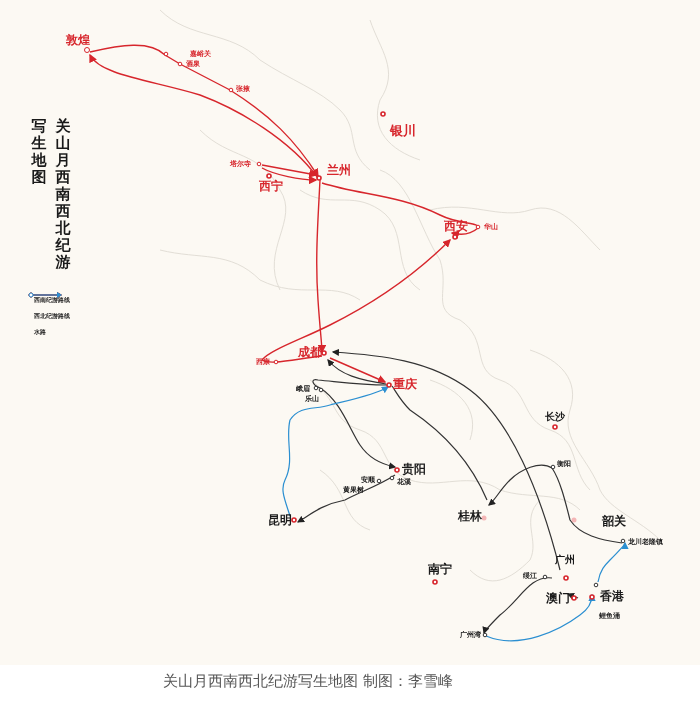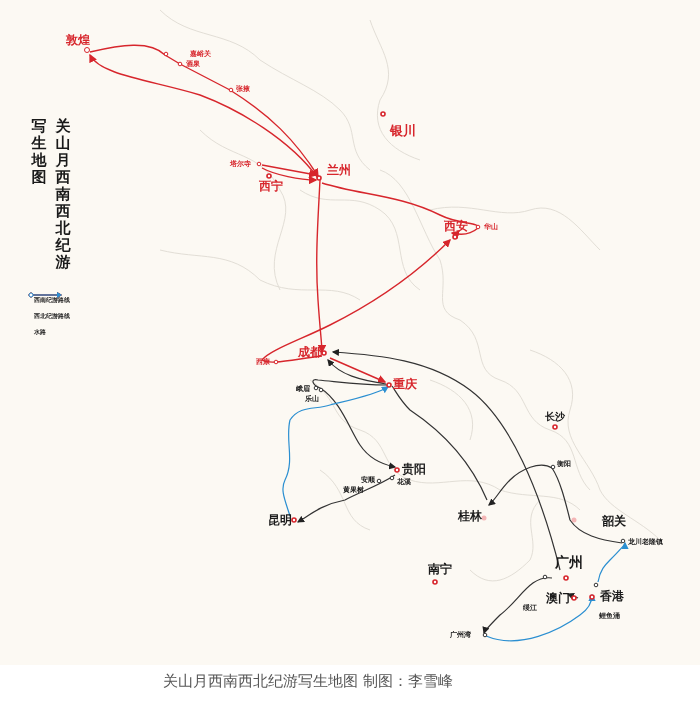--- a/index.html
+++ b/index.html
@@ -163,36 +163,36 @@
   <span class="lbl red big" style="left:259px; top:180px;">西宁</span>
   <span class="lbl red big" style="left:444px; top:220px;">西安</span>
   <span class="lbl red" style="left:390px; top:124px; font-size:13px;">银川</span>
   <span class="lbl red big" style="left:298px; top:346px;">成都</span>
   <span class="lbl red big" style="left:393px; top:378px;">重庆</span>
   <span class="lbl blk big" style="left:402px; top:463px;">贵阳</span>
   <span class="lbl blk big" style="left:268px; top:514px;text-align:right;">昆明</span>
   <span class="lbl blk big" style="left:458px; top:510px;">桂林</span>
   <span class="lbl blk" style="left:545px; top:412px; font-size:10px;">长沙</span>
   <span class="lbl blk big" style="left:578px; top:515px;margin-left:24px;">韶关</span>
-  <span class="lbl blk" style="left:555px; top:555px; font-size:14px;">广州</span>
+  <span class="lbl blk" style="left:555px; top:555px; font-size:10px;">广州</span>
   <span class="lbl blk" style="left:428px; top:563px; font-size:12px;">南宁</span>
   <span class="lbl blk big" style="left:546px; top:592px;">澳门</span>
   <span class="lbl blk big" style="left:600px; top:590px;">香港</span>
 
   <span class="lbl red sm" style="left:170px; top:50px;padding-left:20px;">嘉峪关</span>
   <span class="lbl red sm" style="left:186px; top:60px;">酒泉</span>
   <span class="lbl red sm" style="left:236px; top:85px;">张掖</span>
   <span class="lbl red sm" style="left:230px; top:160px;">塔尔寺</span>
   <span class="lbl red sm" style="left:484px; top:223px;">华山</span>
   <span class="lbl red sm" style="left:256px; top:358px;">西康</span>
   <span class="lbl blk sm" style="left:296px; top:385px;">峨眉</span>
   <span class="lbl blk sm" style="left:305px; top:395px;">乐山</span>
   <span class="lbl blk sm" style="left:361px; top:476px;">安顺</span>
   <span class="lbl blk sm" style="left:397px; top:478px;">花溪</span>
   <span class="lbl blk sm" style="left:343px; top:486px;">黄果树</span>
   <span class="lbl blk sm" style="left:557px; top:460px;">衡阳</span>
   <span class="lbl blk sm" style="left:628px; top:538px;">龙川老隆镇</span>
-  <span class="lbl blk sm" style="left:523px; top:604px;">绥江</span>
-  <span class="lbl blk sm" style="left:450px; top:631px;text-align:right;">广州湾</span>
+  <span class="lbl blk sm" style="left:523px; top:572px;">绥江</span>
+  <span class="lbl blk sm" style="left:460px; top:631px;text-align:right;">广州湾</span>
   <span class="lbl blk sm" style="left:599px; top:580px;margin-top:32px;">鲤鱼涌</span>
 </div>
 
 <div id="caption">关山月西南西北纪游写生地图  制图：李雪峰</div>
 
 </body></html>

